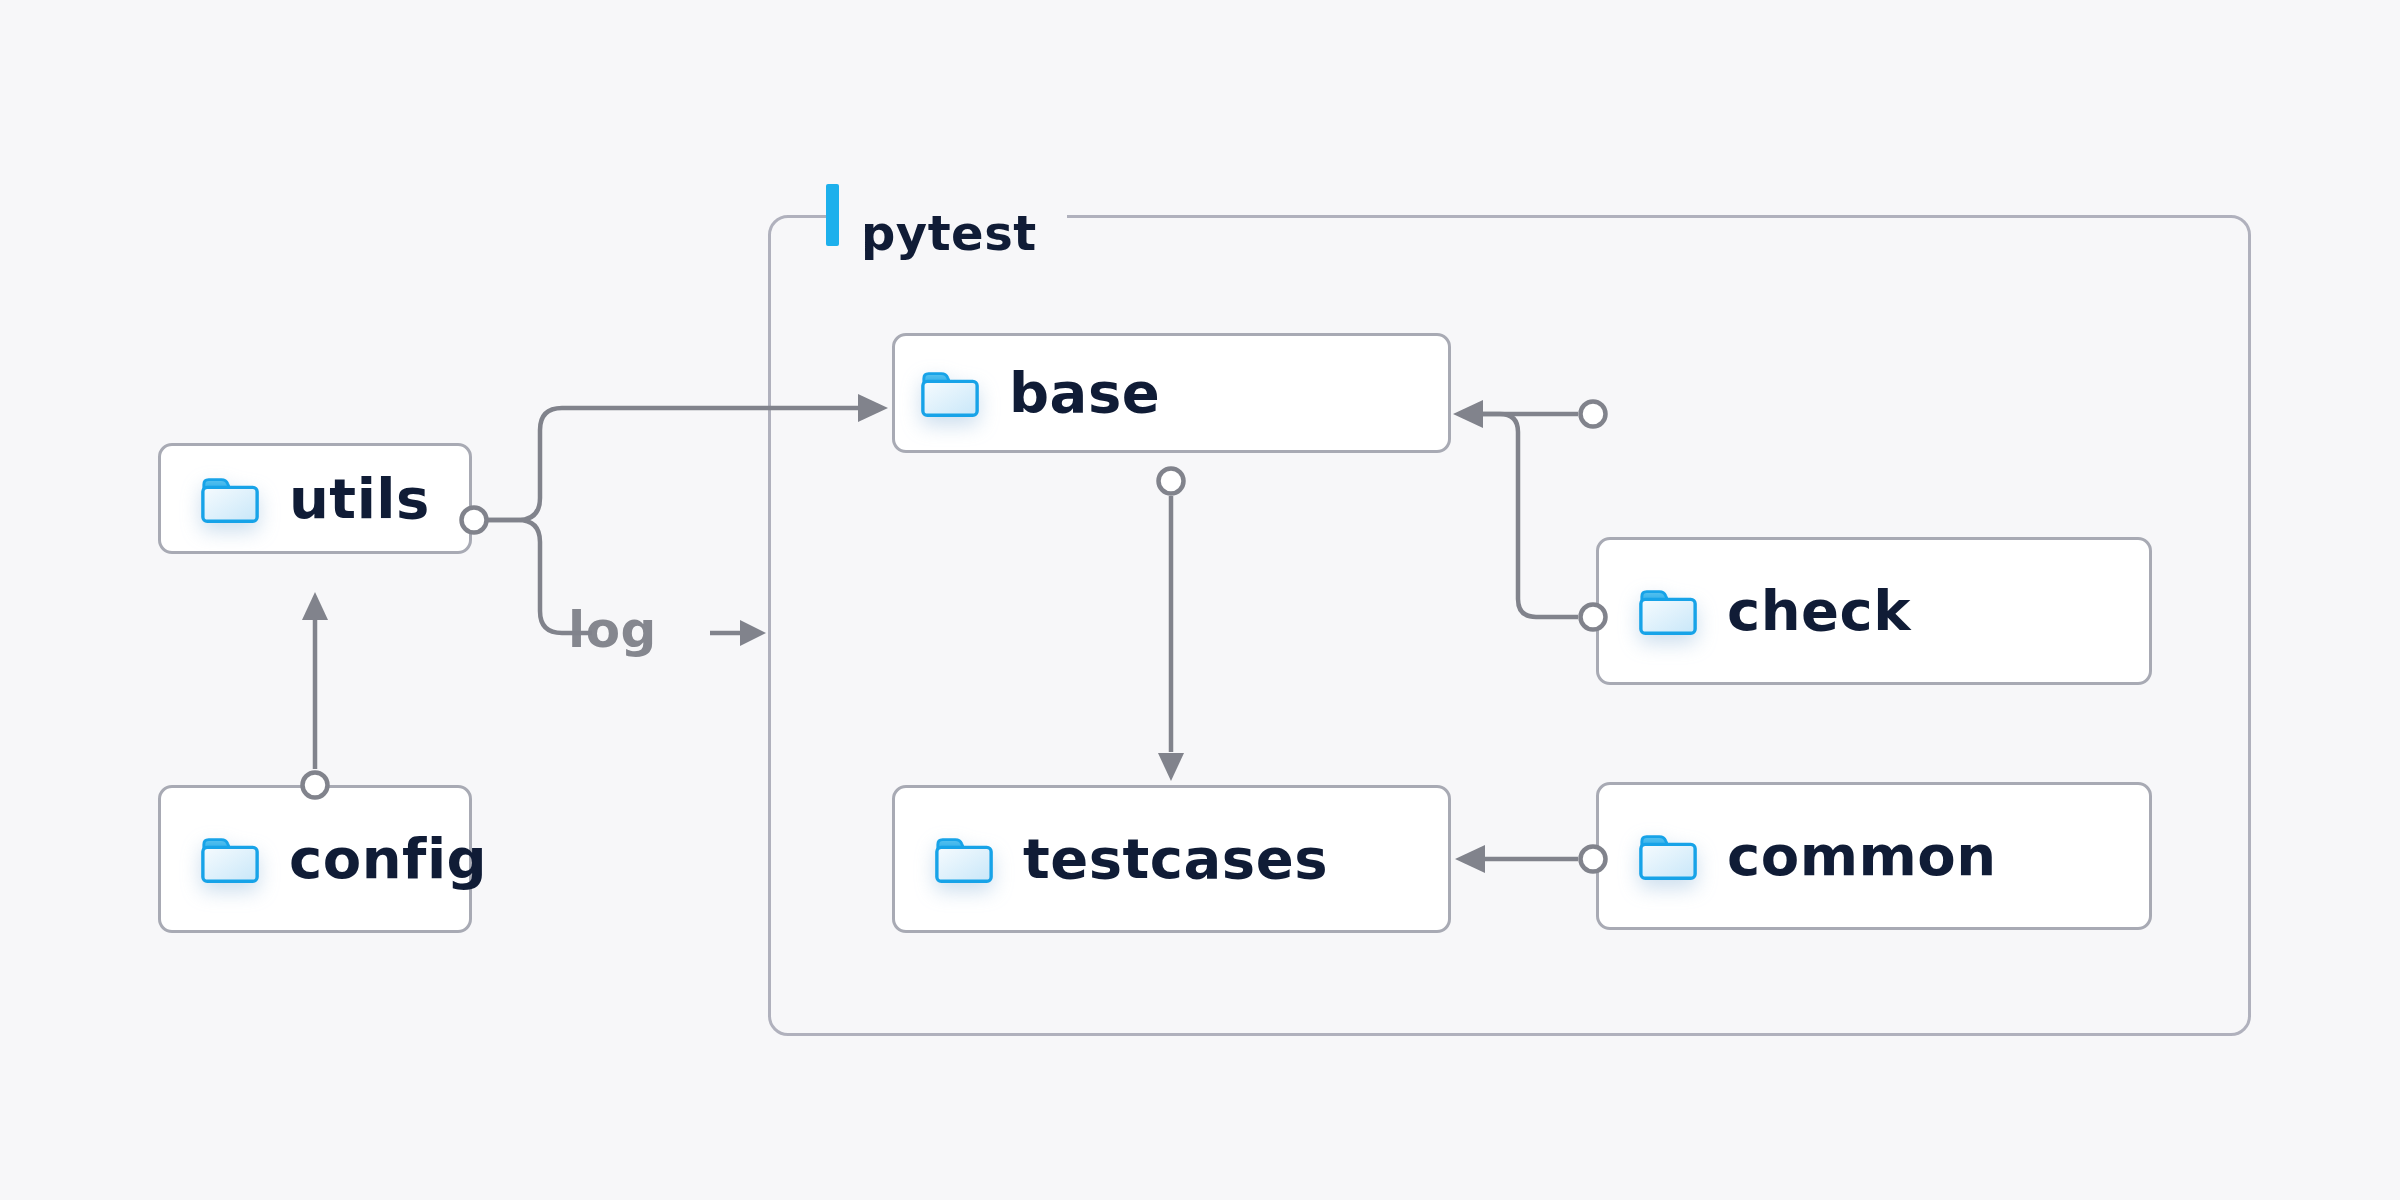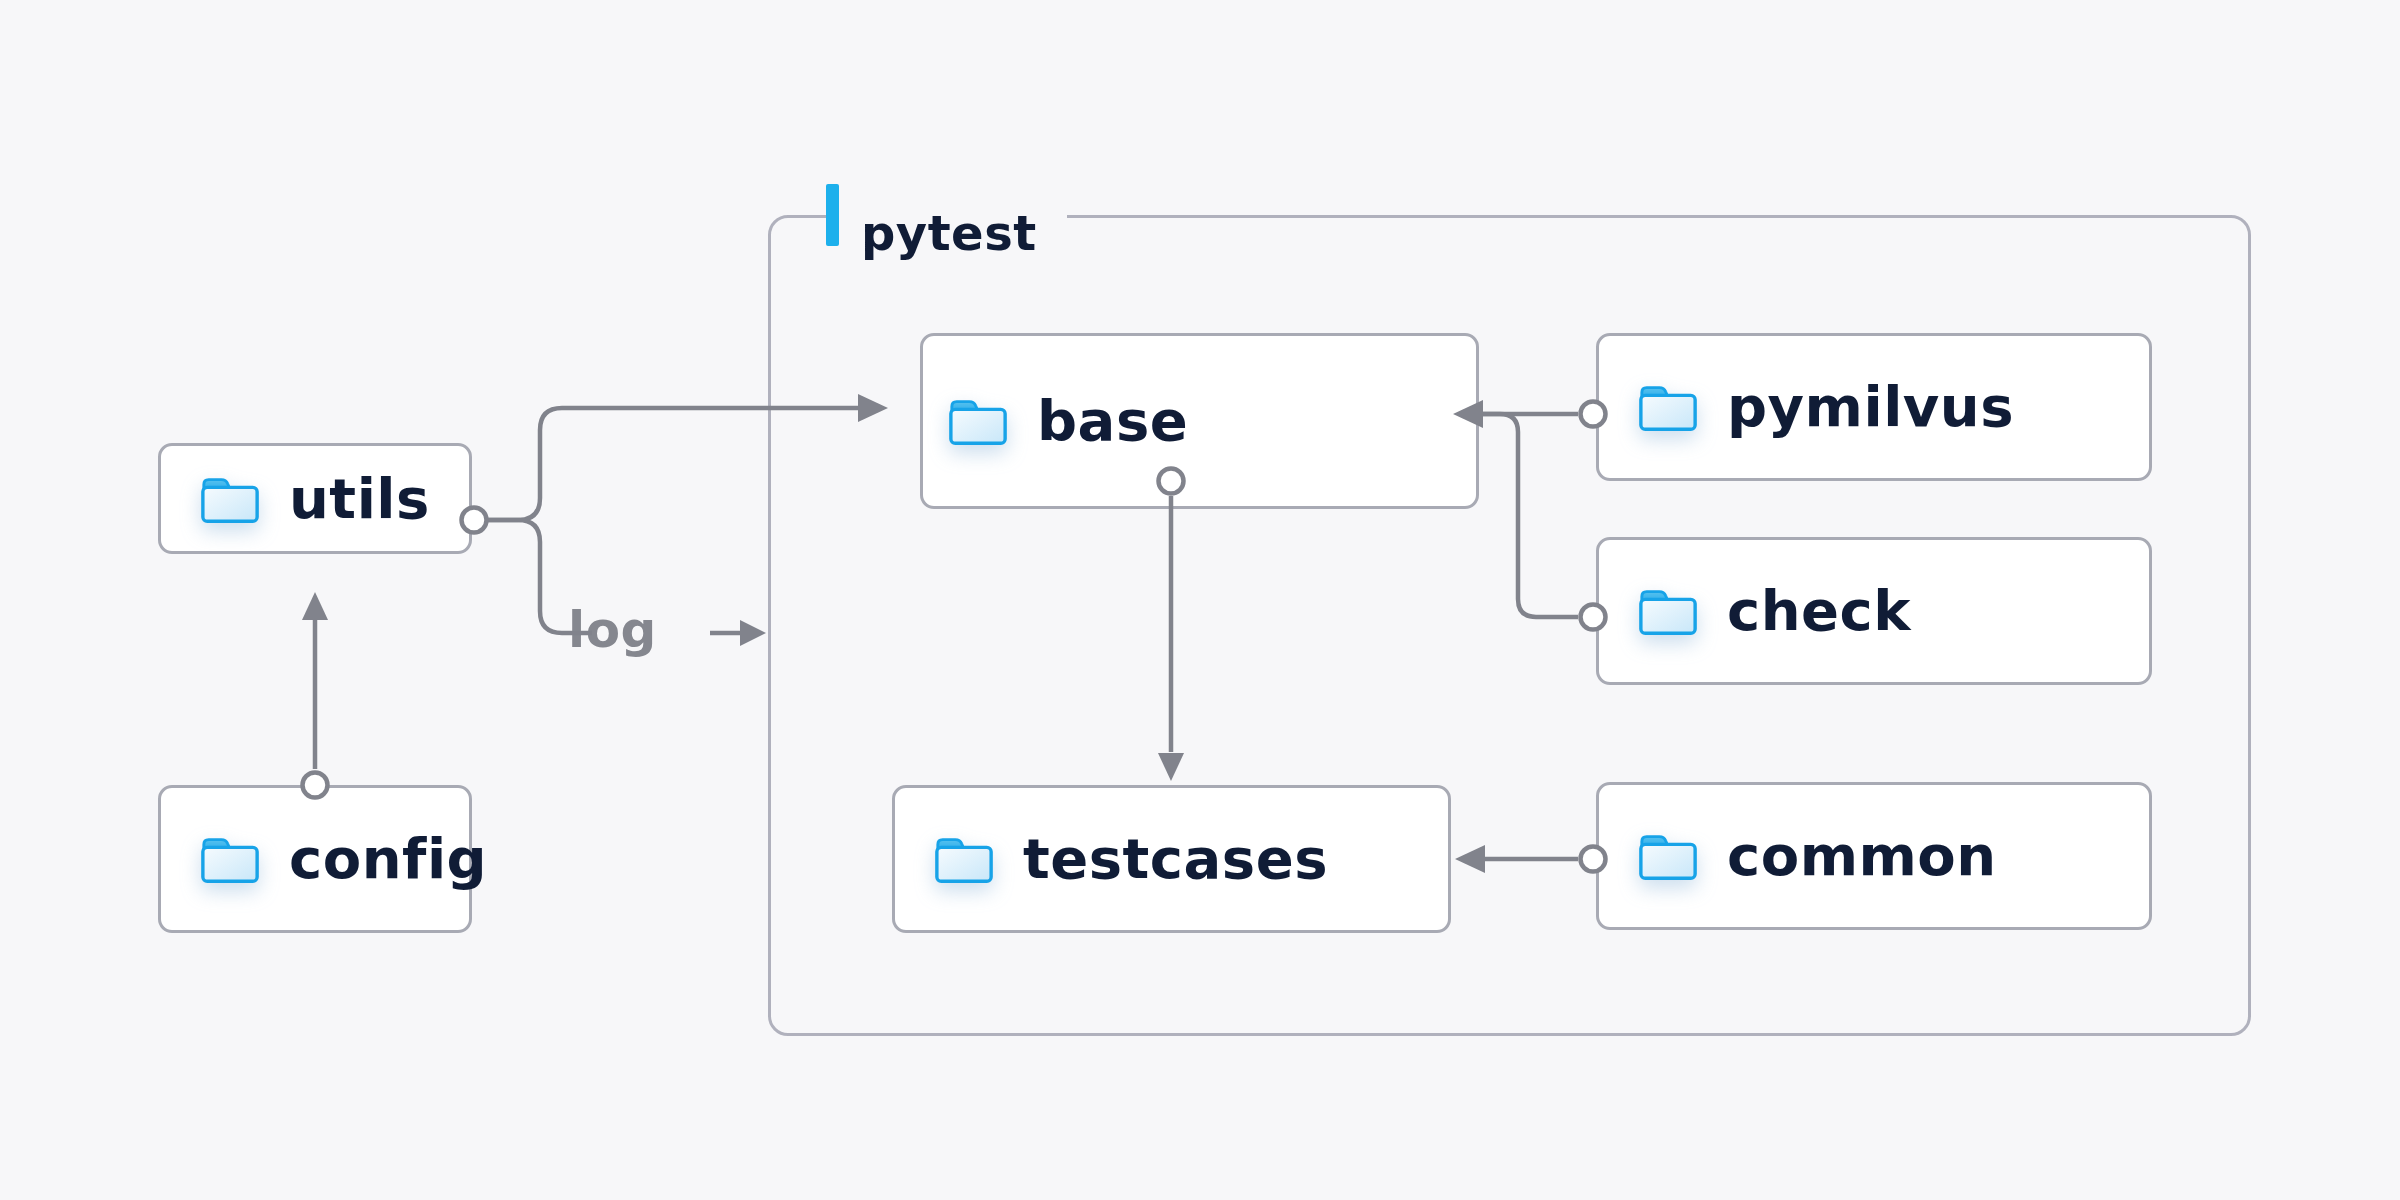--- a/index.html
+++ b/index.html
@@ -17,21 +17,21 @@
 
   
   .node{position:absolute;background:#ffffff;border:3px solid #a8aab4;border-radius:14px;
         box-sizing:border-box;display:flex;align-items:center;gap:28px;
         padding-left:38px;z-index:2;}
   .node-label{font-size:56px;font-weight:600;color:#101c36;letter-spacing:.5px;line-height:1;}
   .folder{flex:0 0 auto;filter:drop-shadow(0 8px 10px rgba(110,160,205,.35));}
 
   .n-utils    {left:158px; top:443px; width:314px; height:111px;}
   .n-config   {left:158px; top:785px; width:314px; height:148px;}
-  .n-base     {left:920px; top:333px; width:559px; height:176px;padding-left:24px;}
+  .n-base     {left:892px; top:333px; width:559px; height:120px;padding-left:24px;}
   .n-pymilvus {left:1596px;top:333px; width:556px; height:148px;}
   .n-check    {left:1596px;top:537px; width:556px; height:148px;}
   .n-testcases{left:892px; top:785px; width:559px; height:148px;}
   .n-common   {left:1596px;top:782px; width:556px; height:148px;}
 
   
   .edges{position:absolute;left:0;top:0;z-index:3;pointer-events:none;}
   .edge{fill:none;stroke:#81838c;stroke-width:4.5;}
   .edge-head{fill:#81838c;stroke:none;}
   .edge-dot{fill:#ffffff;stroke:#81838c;stroke-width:4.5;}
@@ -81,27 +81,20 @@
   </div>
 
   <div class="node n-base">
     <svg class="folder" width="62" height="54" viewBox="0 0 64 54">
       <path d="M5 22 V12 q0-5 5-5 h13 q5 0 6.5 4 l2.5 6 z" fill="url(#tgrad)" stroke="#17a3e8" stroke-width="3"></path>
       <rect x="4" y="15" width="56" height="35" rx="4.5" fill="url(#fgrad)" stroke="#17a3e8" stroke-width="3.5"></rect>
     </svg>
     <span class="node-label">base</span>
   </div>
 
-  <div class="node n-pymilvus">
-    <svg class="folder" width="62" height="54" viewBox="0 0 64 54">
-      <path d="M5 22 V12 q0-5 5-5 h13 q5 0 6.5 4 l2.5 6 z" fill="url(#tgrad)" stroke="#17a3e8" stroke-width="3"></path>
-      <rect x="4" y="15" width="56" height="35" rx="4.5" fill="url(#fgrad)" stroke="#17a3e8" stroke-width="3.5"></rect>
-    </svg>
-    <span class="node-label">pymilvus</span>
-  </div>
 
   <div class="node n-testcases">
     <svg class="folder" width="62" height="54" viewBox="0 0 64 54">
       <path d="M5 22 V12 q0-5 5-5 h13 q5 0 6.5 4 l2.5 6 z" fill="url(#tgrad)" stroke="#17a3e8" stroke-width="3"></path>
       <rect x="4" y="15" width="56" height="35" rx="4.5" fill="url(#fgrad)" stroke="#17a3e8" stroke-width="3.5"></rect>
     </svg>
     <span class="node-label">testcases</span>
   </div>
 
   <div class="node n-check">

